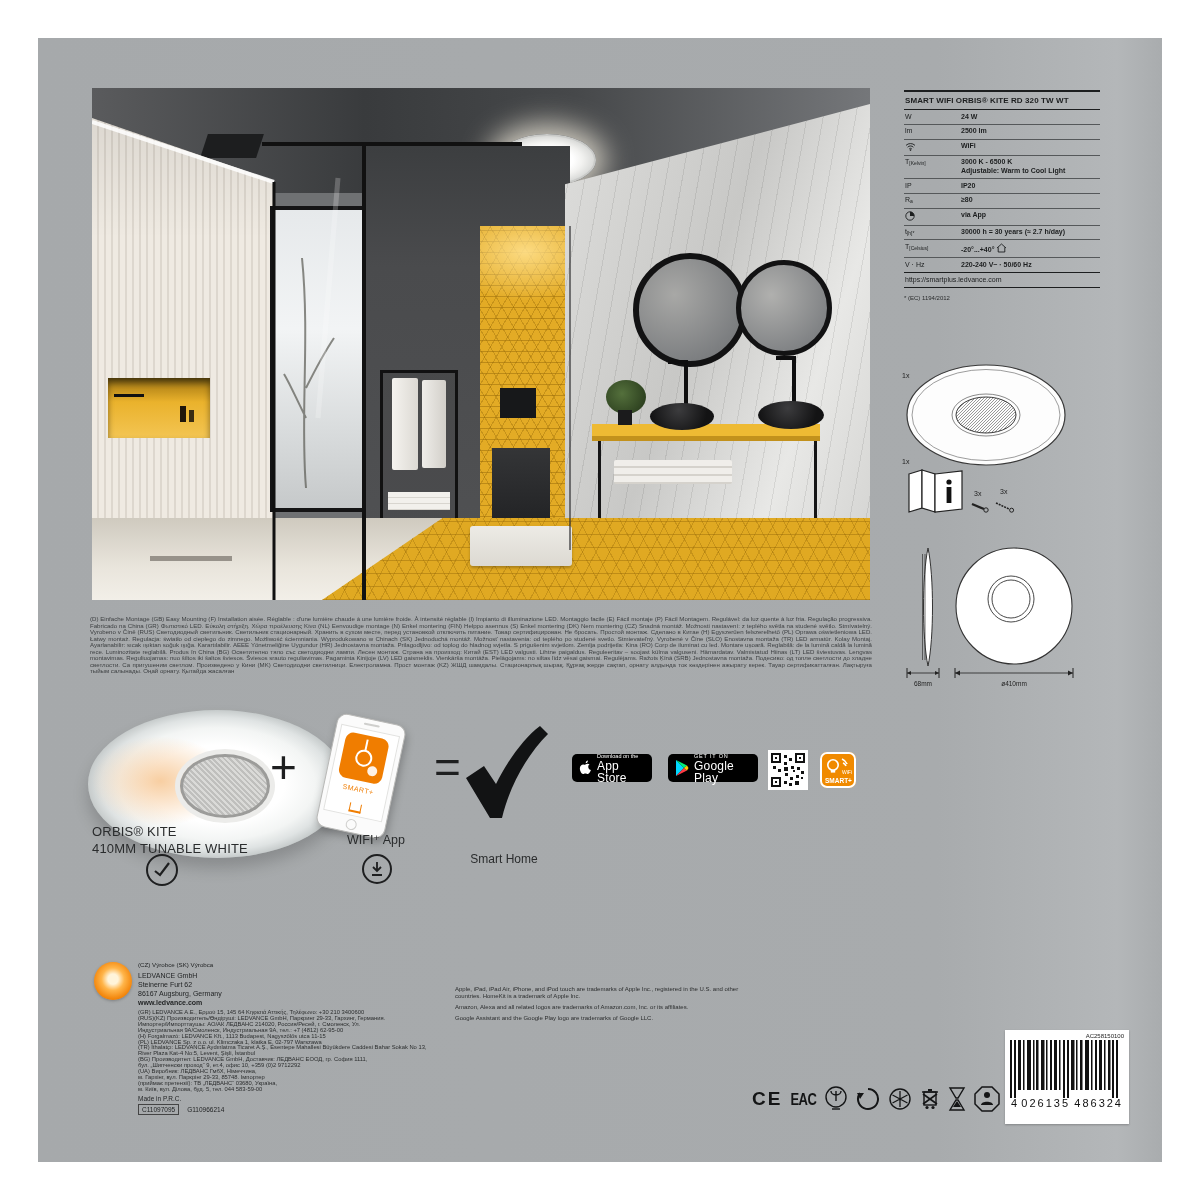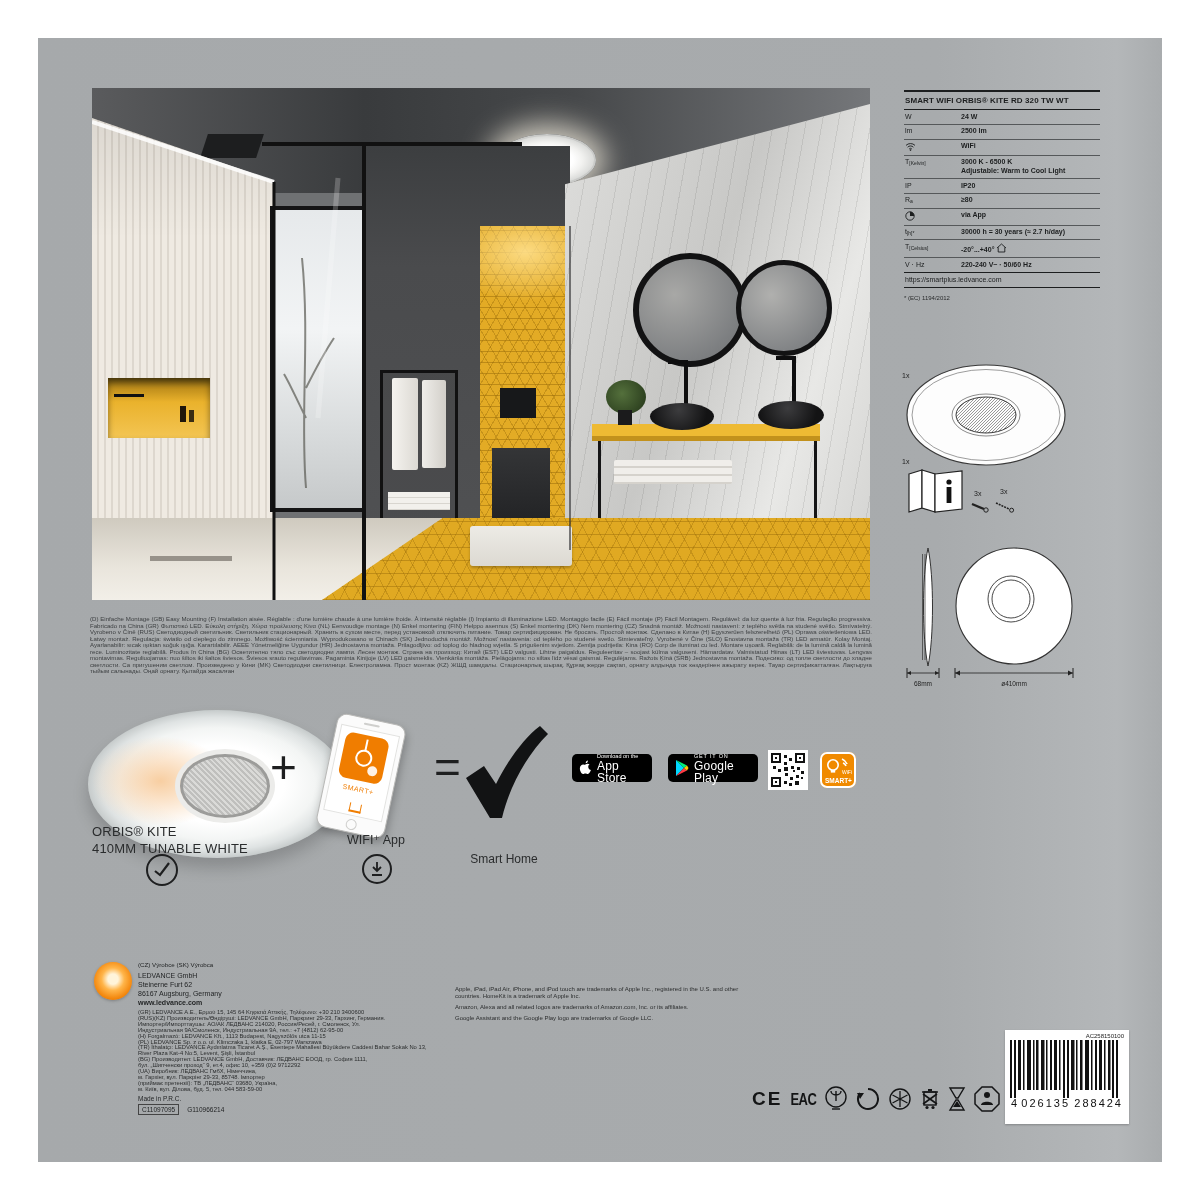--- a/index.html
+++ b/index.html
@@ -482,18 +482,18 @@
         <rect x="89" y="0" width="3" height="50"></rect>
             <rect x="94" y="0" width="1.5" height="50"></rect>
             <rect x="98" y="0" width="2.5" height="50"></rect>
         <rect x="102" y="0" width="2" height="58"></rect>
             <rect x="106" y="0" width="2" height="58"></rect>
       </g>
     </svg>
     <div class="bdigits">
       <span>4</span>
       <span style="letter-spacing:2px;">026135</span>
-      <span style="letter-spacing:2px;">288424</span>
+      <span style="letter-spacing:2px;">486324</span>
     </div>
   </div>
 
 </div>
 </div>
 
 </body></html>

